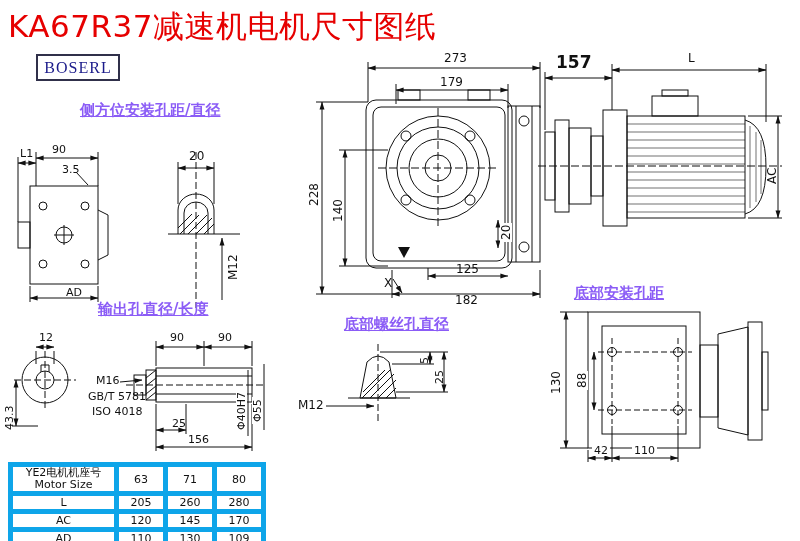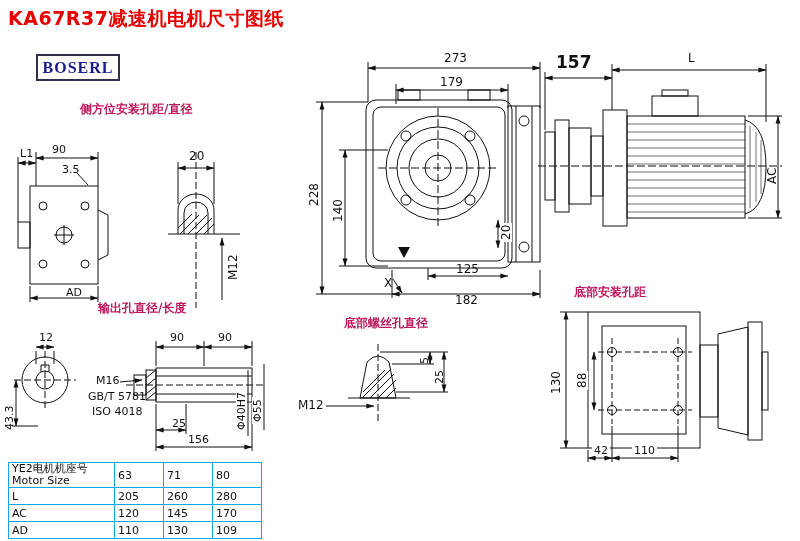--- a/index.html
+++ b/index.html
@@ -2,28 +2,28 @@
 <html><head>
 <meta charset="utf-8">
 <style>
   * { margin:0; padding:0; box-sizing:border-box; }
   body { font-family:"DejaVu Sans","Liberation Sans",sans-serif; background:#fff; }
   .canvas { position:relative; width:800px; height:541px; background:#fff; overflow:hidden; }
   svg.sheet { position:absolute; left:0; top:0; }
   .t { position:absolute; font-size:12px; line-height:1; color:#111; white-space:nowrap; }
   .s11 { font-size:11px; }
   .big { font-size:17px; font-weight:bold;text-align:center; }
-  .red { color:#be185d; font-weight:bold; font-size:12px; }
-  .title { position:absolute; left:8px; top:6px; font-size:19px; font-weight:bold; color:#e60000; letter-spacing:.5px; }
+  .red { color:#8b5cf6; font-weight:bold; font-size:15px;text-decoration:underline; }
+  .title { position:absolute; left:8px; top:6px; font-size:31px; font-weight:normal; color:#e60000; letter-spacing:.5px; }
   .rot { transform:rotate(-90deg); transform-origin:0 0; }
   .wbg { background:#fff; padding:0 2px; }
   .logo { position:absolute; left:36px; top:54px; width:84px; height:27px; border:2px solid #30304a; display:flex; align-items:center; justify-content:center; background:#fff; }
-  .logo span { font-family:"Liberation Serif","DejaVu Serif",serif; font-weight:bold; font-size:16px; color:#1a1a8a; letter-spacing:1px; }
+  .logo span { font-family:"Liberation Serif","DejaVu Serif",serif; font-weight:normal; font-size:16px; color:#1a1a8a; letter-spacing:1px; }
   .size-table { position:absolute; left:8px; top:462px; border-collapse:collapse; color:#111; font-size:11px; table-layout:fixed; }
-  .size-table td { border:1px solid #0ea5e9; text-align:left; padding:0 3px; height:17px; width:49px; }
+  .size-table td { border:5px solid #0ea5e9; text-align:center; padding:0 3px; height:17px; width:49px; }
   .size-table td.lbl { width:106px; }
   .size-table .two div { line-height:12px; }
 </style>
 </head>
 <body>
 
 <div class="canvas">
 
 <svg class="sheet" width="800" height="541" viewBox="0 0 800 541">
   <defs>

